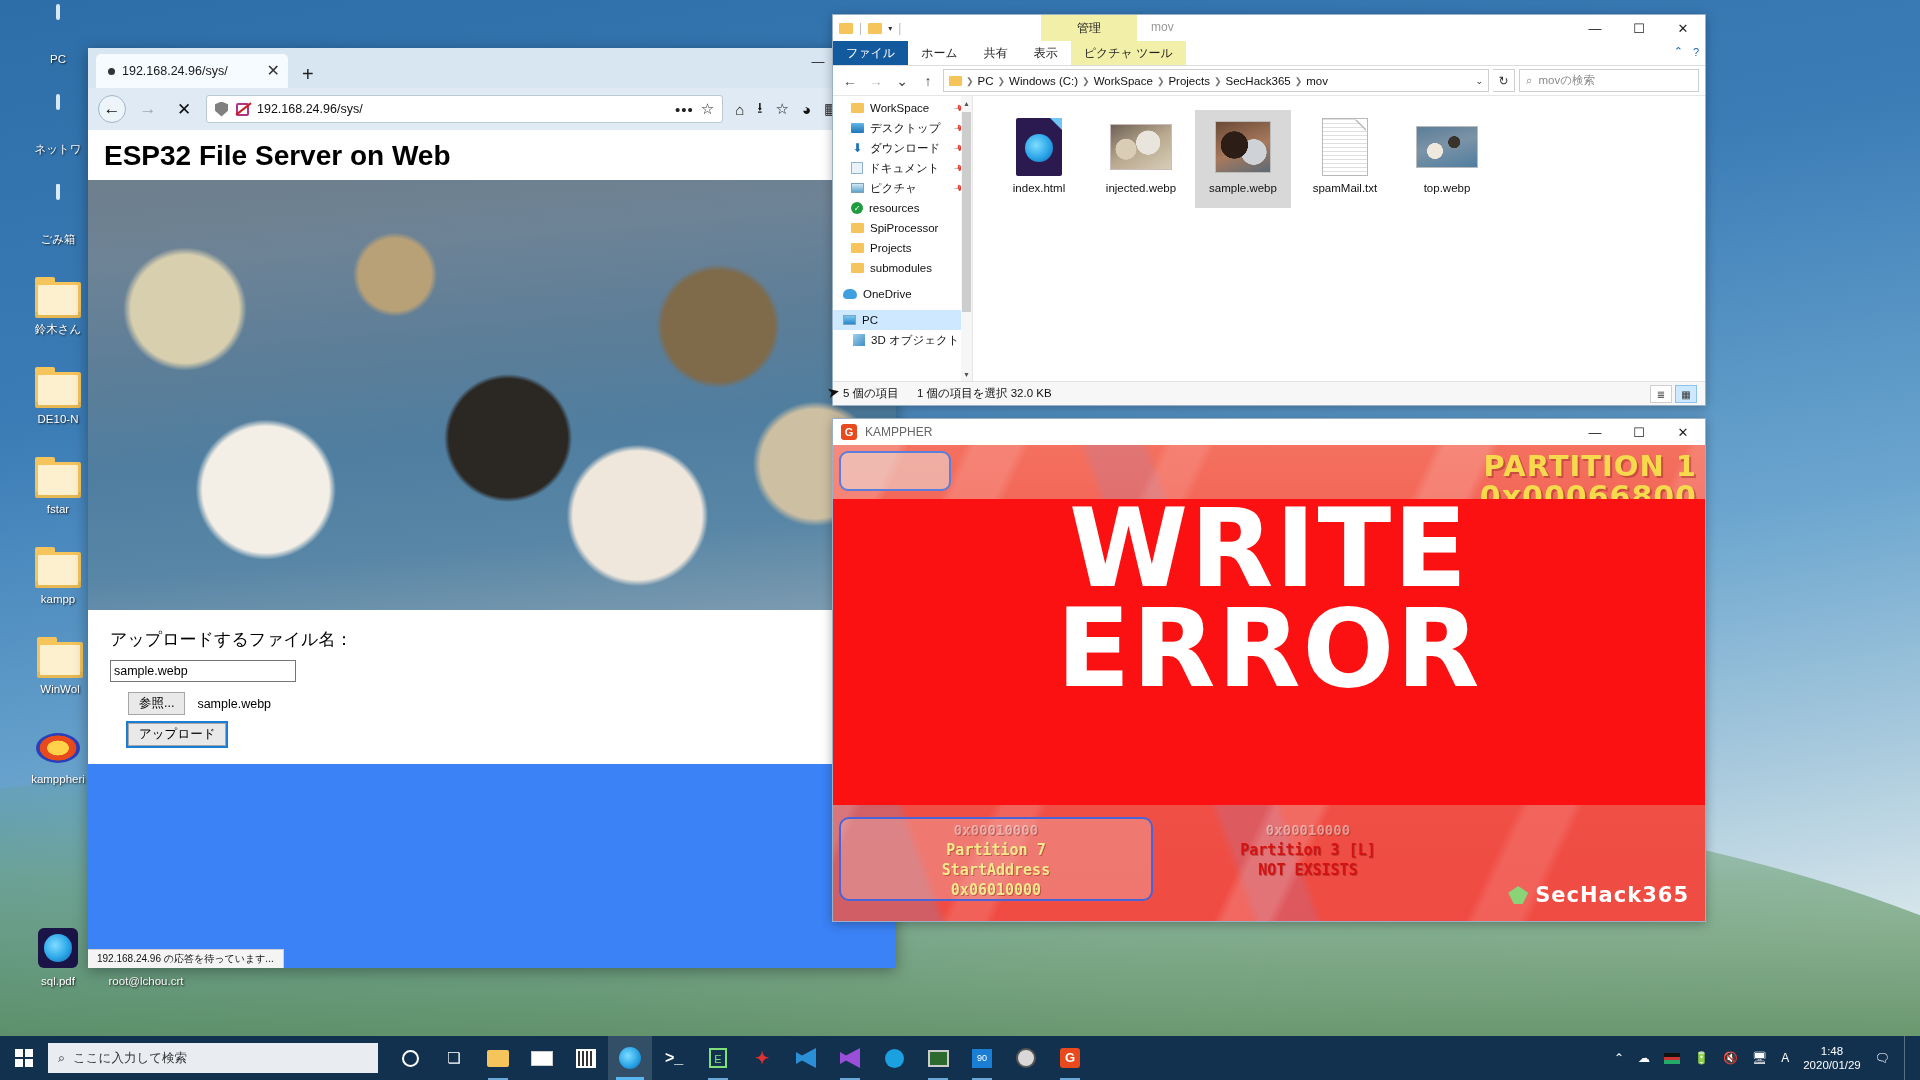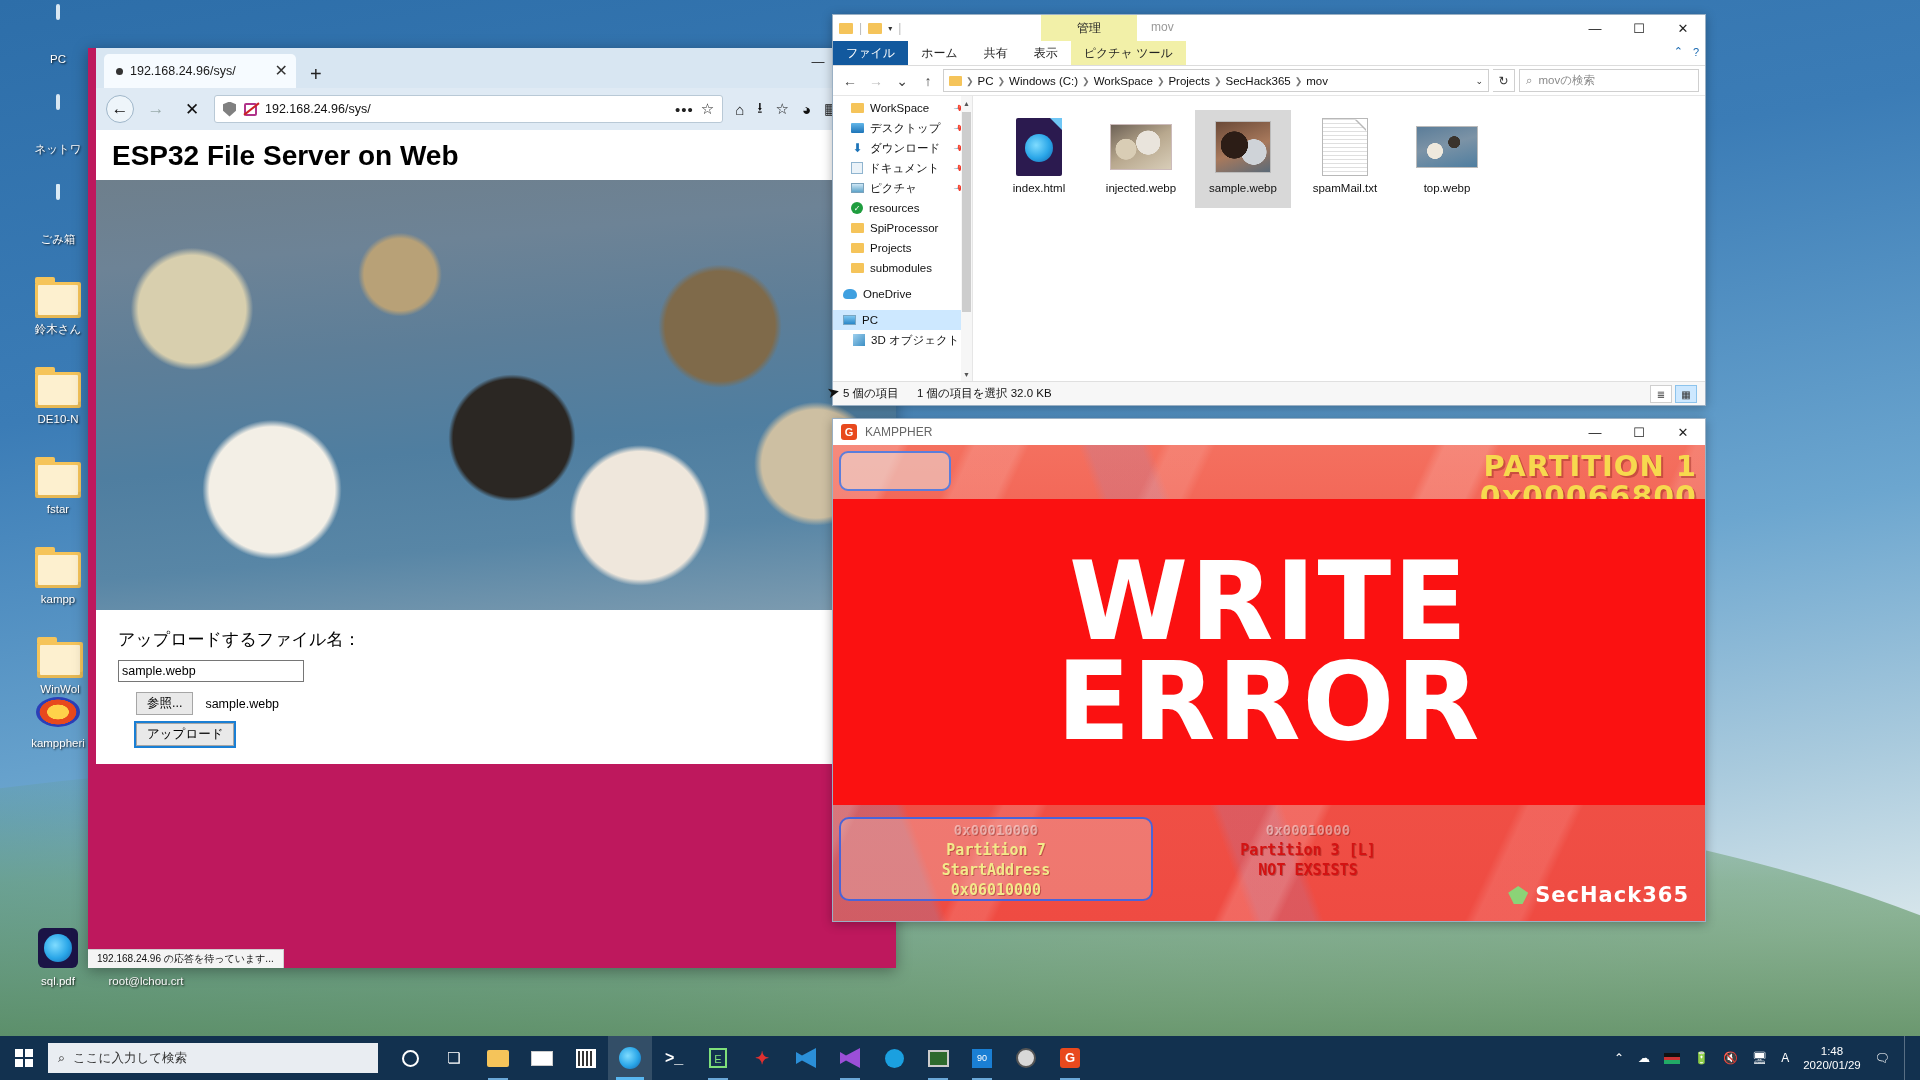--- a/index.html
+++ b/index.html
@@ -29,22 +29,22 @@
   .folder{width:46px;height:36px;background:#f5c45a;border-radius:2px;position:relative;
     box-shadow:inset 0 -6px 0 rgba(0,0,0,.06);}
   .folder:before{content:"";position:absolute;top:-5px;left:0;width:20px;height:6px;background:#f5c45a;border-radius:2px 2px 0 0;}
   .folder:after{content:"";position:absolute;top:3px;left:3px;right:3px;bottom:3px;background:#fdf0cf;border-radius:1px;}
 
   .pcmon{width:46px;height:34px;background:linear-gradient(180deg,#6fc3f0,#2a87c8);border:2px solid #d9e7f2;border-radius:3px;}
   .pcbase{width:30px;height:5px;background:#cfe0ee;margin:1px auto 0;border-radius:1px;}
   .bin{width:32px;height:36px;margin:0 auto;background:linear-gradient(180deg,#bfe3f7,#7fc2e6);border:2px solid #e8f4fb;border-radius:3px 3px 6px 6px;opacity:.92;}
 
   
-  #ff{position:absolute;left:88px;top:48px;width:808px;height:920px;background:#be185d;
-      box-shadow:0 3px 14px rgba(0,0,0,.35);padding-left:8px;}
+  #ff{position:absolute;left:88px;top:48px;width:808px;height:920px;background:#3b82f6;
+      box-shadow:0 3px 14px rgba(0,0,0,.35);}
   #ff-tabstrip{height:40px;background:#d8e6f2;display:flex;align-items:flex-end;padding-left:8px;position:relative;}
   #ff-tab{height:34px;min-width:192px;background:#f6fbff;border-radius:5px 5px 0 0;display:flex;align-items:center;
           padding:0 8px;font-size:12.5px;color:#1a1a1a;gap:7px;}
   .tabdot{width:7px;height:7px;border-radius:50%;background:#333;flex:0 0 auto;margin-left:4px;}
   #ff-tab .tt{flex:1;white-space:nowrap;overflow:hidden;text-overflow:ellipsis;}
   #ff-tabclose{font-size:16px;color:#333;cursor:default;line-height:1;}
   #ff-newtab{font-size:20px;color:#222;margin:0 0 4px 14px;line-height:1;}
   #ff-wbtns{position:absolute;right:10px;top:6px;display:flex;gap:14px;align-items:center;color:#222;font-size:13px;}
   #ff-wbtns span{width:16px;height:14px;display:flex;align-items:center;justify-content:center;}
 
@@ -188,21 +188,21 @@
       linear-gradient(180deg,#f4705f 0%,#f0554a 40%,#ef4b42 100%);}
   #kp-partbox{position:absolute;left:6px;top:6px;width:112px;height:40px;border:2px solid #5b7ddb;border-radius:9px;
               background:rgba(235,225,220,.55);}
   #kp-partbox2{position:absolute;left:6px;top:54px;width:112px;height:54px;border:2px solid #5b7ddb;border-radius:9px;
               background:linear-gradient(90deg,#f0c0a0 0 40%,#e8e0da 40% 100%);display:flex;align-items:center;}
   #kp-partbox2 .bar{width:7px;height:30px;background:#caa78e;margin-left:4px;}
   #kp-ptitle{position:absolute;right:8px;top:6px;text-align:right;font-family:"DejaVu Sans",sans-serif;font-weight:bold;
              color:#f7d94e;font-size:29px;line-height:1.04;letter-spacing:1px;text-shadow:2px 2px 0 rgba(150,40,30,.45);}
   #kp-ptitle .addr{font-size:30px;}
   #kp-err{position:absolute;left:0;top:54px;right:0;height:306px;background:#fb1111;display:flex;flex-direction:column;
-          align-items:center;justify-content:center;}
+          align-items:center;}
   #kp-err div{color:#fff;font-family:"DejaVu Sans",sans-serif;font-weight:bold;font-size:108px;line-height:.93;letter-spacing:2px;}
   #kp-bottom{position:absolute;left:6px;right:6px;bottom:8px;height:96px;}
   #kp-bbox{position:absolute;left:0;top:0;width:314px;height:84px;border:2px solid #4a64d8;border-radius:10px;
            background:rgba(240,200,195,.35);}
   .kpcol{position:absolute;top:4px;text-align:center;font-family:"DejaVu Sans Mono","DejaVu Sans",monospace;font-weight:bold;
          font-size:15px;line-height:1.34;text-shadow:1px 1px 0 rgba(120,20,15,.4);}
   .kpcol.l{left:10px;width:294px;color:#f3e98a;}
   .kpcol.r{left:322px;width:294px;color:#d41212;}
   .kpcol .faded{color:rgba(255,255,255,.45);font-size:14px;}
   .kpcol.r .faded{color:rgba(255,255,255,.45);}
@@ -257,21 +257,21 @@
   <span class="cap">fstar</span>
 </div>
 <div class="dicon" style="left:10px;top:546px">
   <span class="gl"><span class="folder" style="display:inline-block;margin-top:6px"></span></span>
   <span class="cap">kampp</span>
 </div>
 <div class="dicon" style="left:12px;top:636px">
   <span class="gl"><span class="folder" style="display:inline-block;margin-top:6px"></span></span>
   <span class="cap">WinWol</span>
 </div>
-<div class="dicon" style="left:10px;top:690px">
+<div class="dicon" style="left:10px;top:726px">
   <span class="gl">
     <span style="display:inline-block;width:44px;height:30px;margin-top:7px;border-radius:50%;background:radial-gradient(ellipse at 50% 50%,#ffd24a 0 34%,#e8491d 36% 58%,#2b3fb8 60%);"></span>
   </span>
   <span class="cap">kamppheri</span>
 </div>
 <div class="dicon" style="left:10px;top:928px">
   <span class="gl">
     <span style="display:inline-block;width:40px;height:40px;border-radius:6px;background:#1b1446;position:relative;">
       <span style="position:absolute;left:6px;top:6px;width:28px;height:28px;border-radius:50%;background:radial-gradient(circle at 40% 40%,#7fdcff,#2aa6e8 55%,#1560a8);"></span>
     </span>

